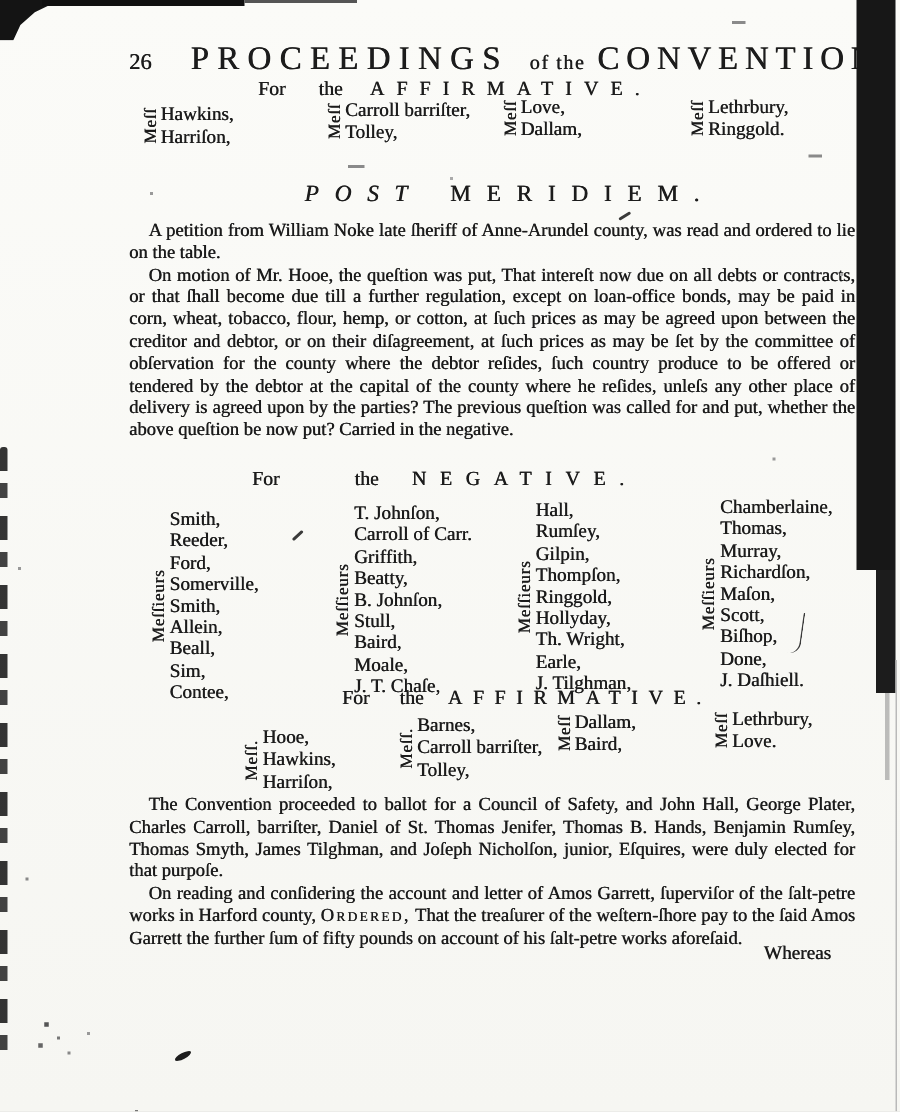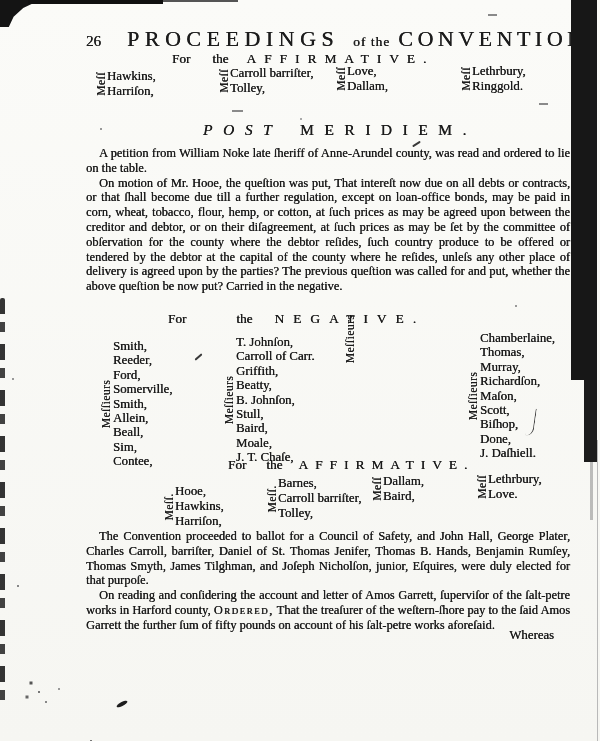--- a/index.html
+++ b/index.html
@@ -198,20 +198,31 @@
           <div>Stull,</div>
           <div>Baird,</div>
           <div>Moale,</div>
           <div>J. T. Chaſe,</div>
         </div>
     </div>
     <div class="vgroup g-n-3">
       <div class="vlabel">
           <span>Meſſieurs</span>
         </div>
+      <div class="names">
+          <div>Hall,</div>
+          <div>Rumſey,</div>
+          <div>Gilpin,</div>
+          <div>Thompſon,</div>
+          <div>Ringgold,</div>
+          <div>Hollyday,</div>
+          <div>Th. Wright,</div>
+          <div>Earle,</div>
+          <div>J. Tilghman,</div>
+        </div>
     </div>
     <div class="vgroup g-n-4">
       <div class="vlabel">
           <span>Meſſieurs</span>
         </div>
       <div class="names">
           <div>Chamberlaine,</div>
           <div>Thomas,</div>
           <div>Murray,</div>
           <div>Richardſon,</div>

